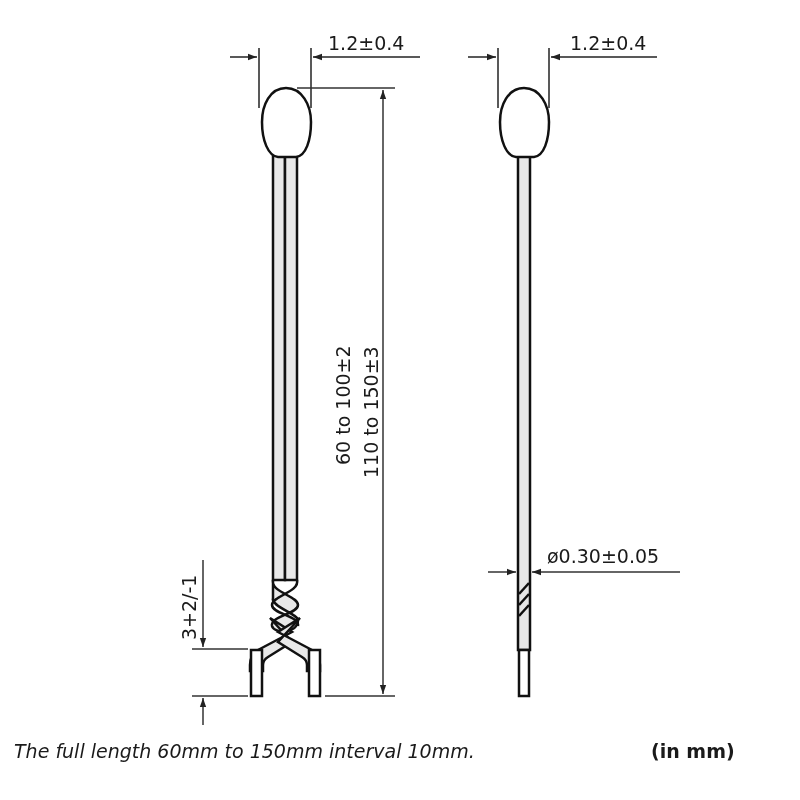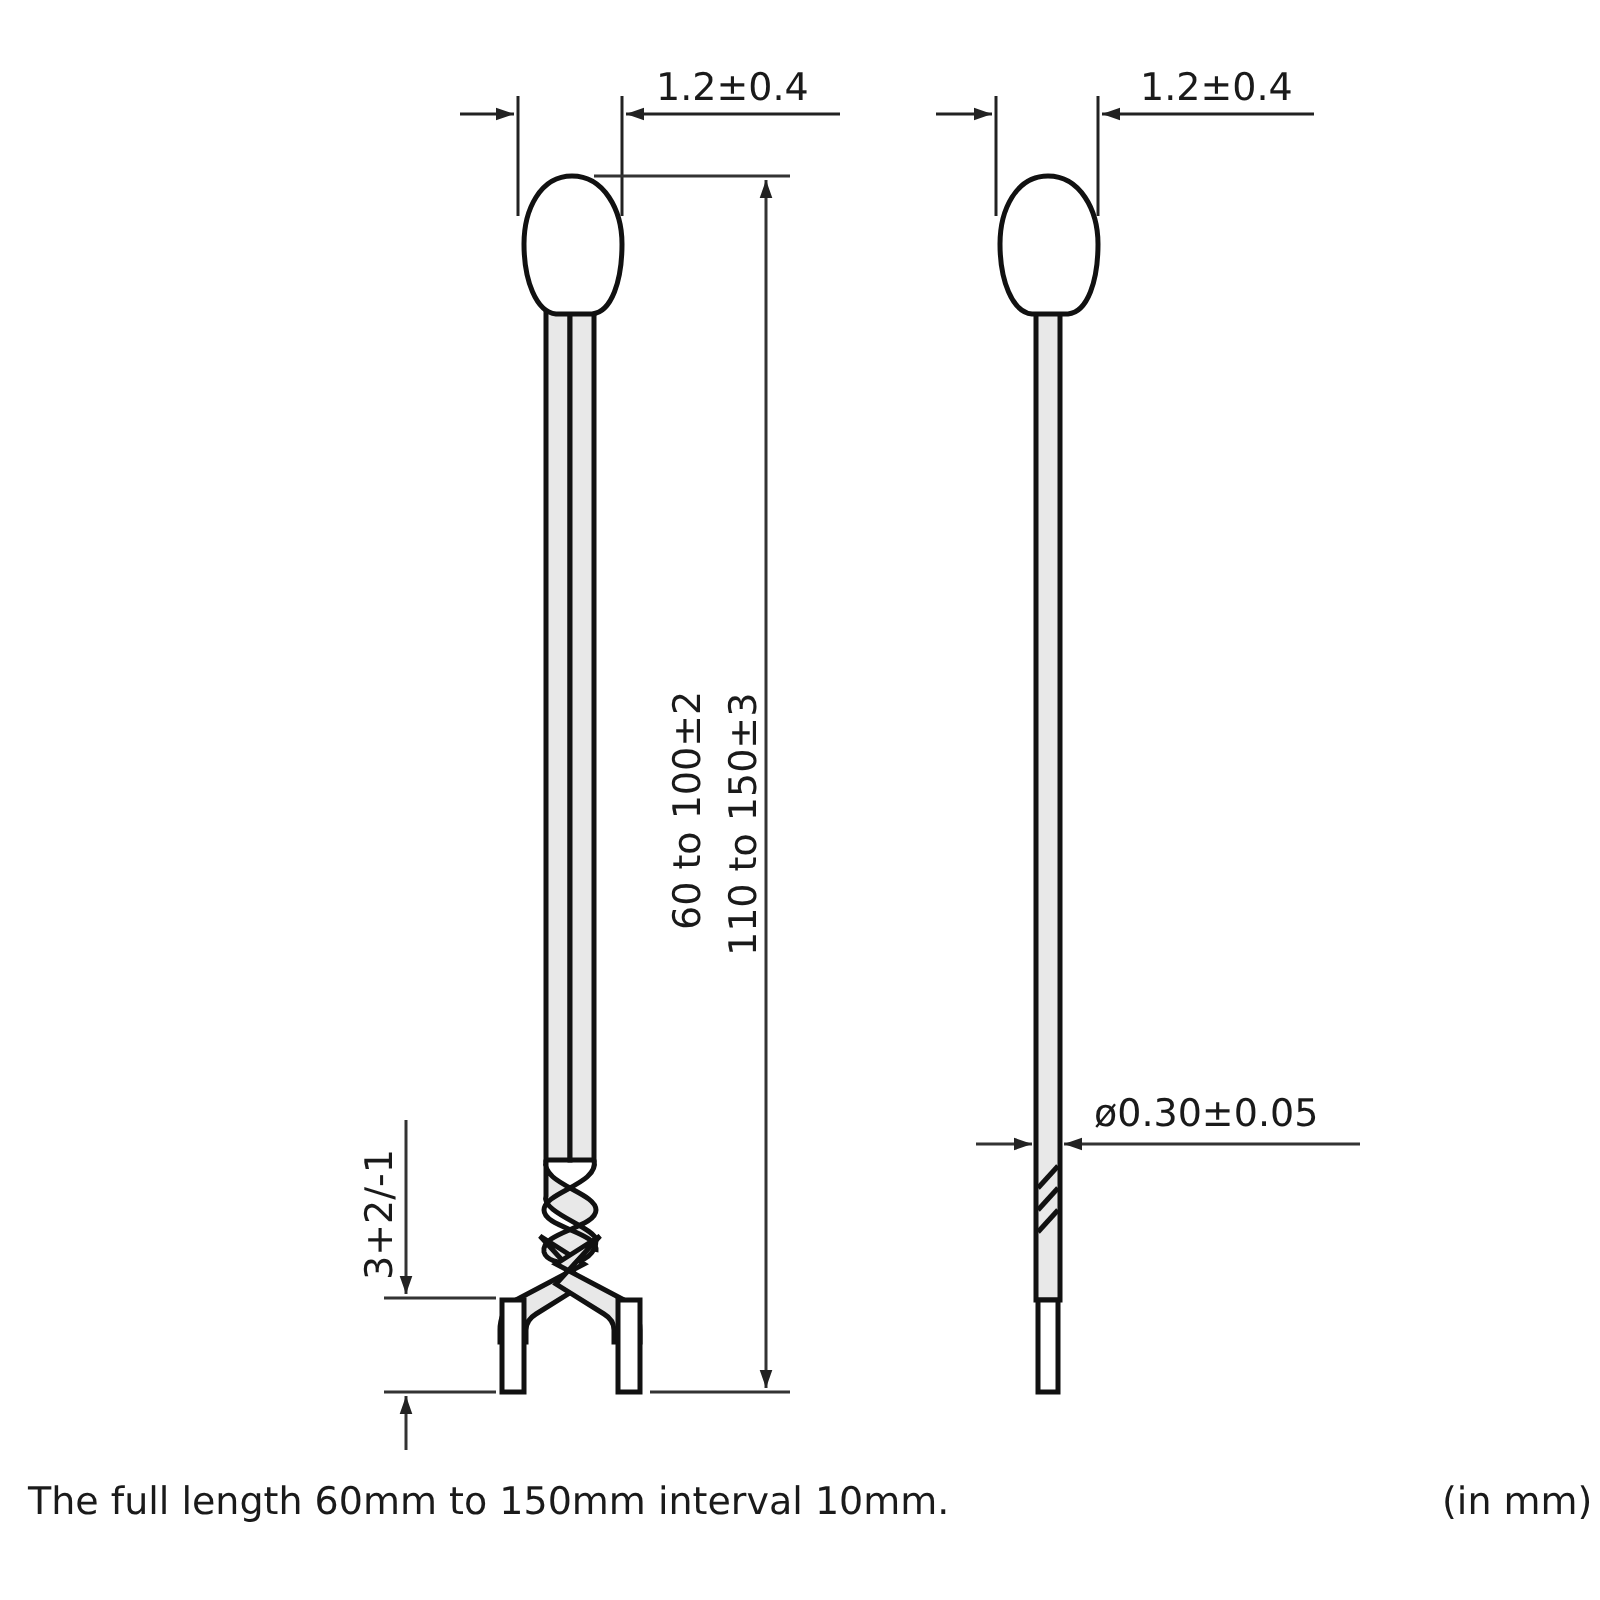--- a/index.html
+++ b/index.html
@@ -1,21 +1,21 @@
 <!DOCTYPE html>
 <html><head>
   <meta charset="utf-8">
   <style>
     html, body { margin: 0; padding: 0; background: #ffffff; }
     body { width: 800px; height: 800px; position: relative; overflow: hidden; font-family: "DejaVu Sans", sans-serif; }
     svg.drawing { position: absolute; left: 0; top: 0; width: 800px; height: 800px; }
     .dim-text { font-family: "DejaVu Sans", sans-serif; font-size: 19px; fill: #1a1a1a; }
     .caption { position: absolute; top: 740px; font-family: "DejaVu Sans", sans-serif; font-size: 19px; color: #1a1a1a; white-space: nowrap; }
-    #caption-left { left: 14px; }
-    #caption-right { left: 721px; }
+    #caption-left { left: 14px; font-style: italic; }
+    #caption-right { left: 651px; font-weight: bold; }
   </style>
 </head>
 <body>
 
 <svg class="drawing" viewBox="0 0 800 800" xmlns="http://www.w3.org/2000/svg">
   <defs>
     <marker id="arrow" viewBox="0 0 10 10" refX="10" refY="5" markerWidth="9" markerHeight="9" orient="auto-start-reverse" markerUnits="userSpaceOnUse">
       <path d="M0,1.5 L10,5 L0,8.5 z" fill="#222"></path>
     </marker>
   </defs>

